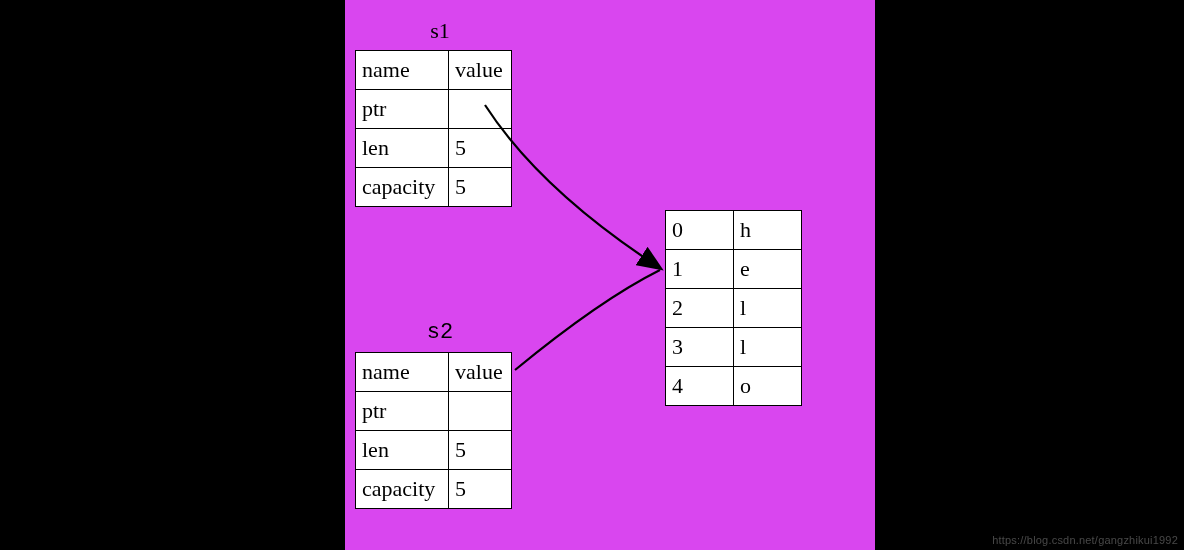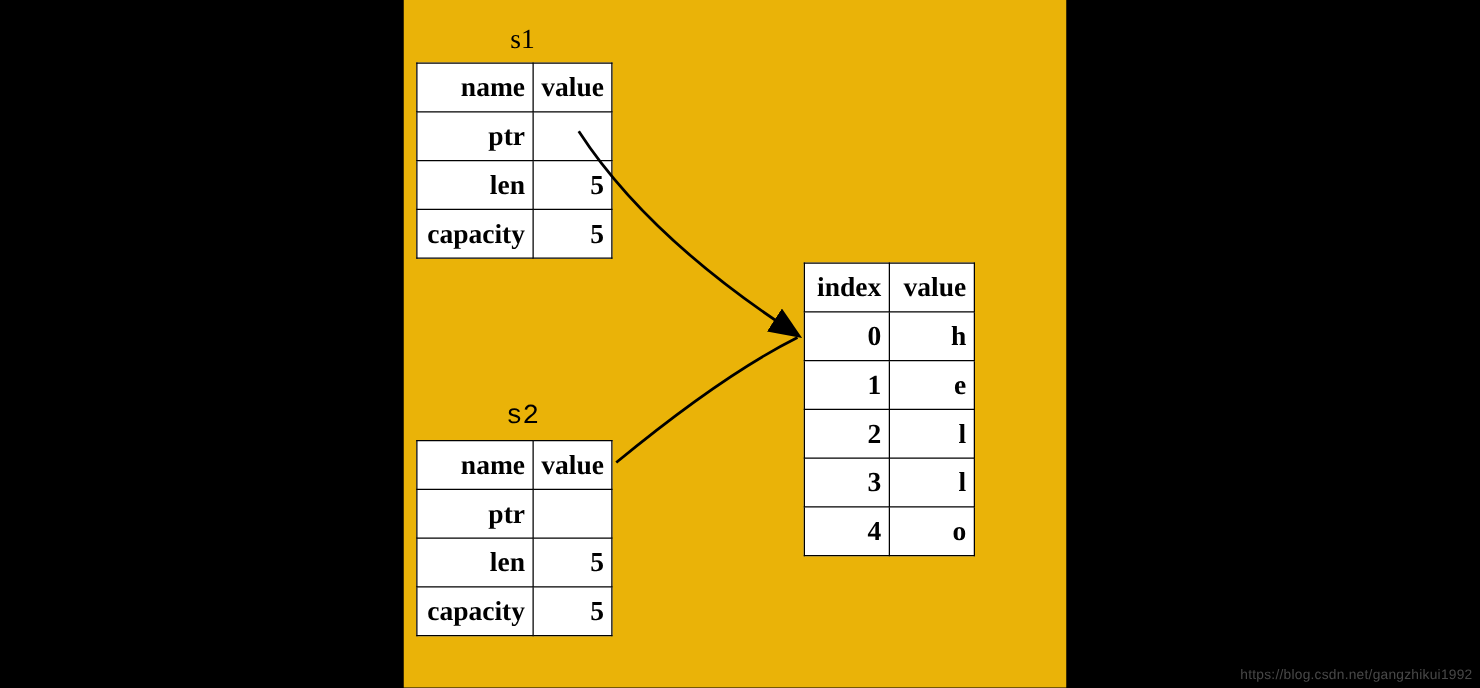--- a/index.html
+++ b/index.html
@@ -8,39 +8,38 @@
     width: 1184px;
     height: 550px;
     background: #000;
     font-family: "Times New Roman", Times, serif;
     font-size: 22px;
     color: #000;
     overflow: hidden;
   }
   .canvas {
     position: absolute;
-    left: 323px;
+    left: 345px;
     top: 0;
     width: 530px;
     height: 550px;
-    background: #eab308;
+    background: #d946ef;
   }
   .tbl {
     position: absolute;
     border-collapse: collapse;
     background: #fff;
   }
   .tbl td {
     border: 1.5px solid #000;
-    text-align: right;
+    text-align: left;
     padding: 4px 6px;
     line-height: 1.2;
     height: 30px;
     box-sizing: content-box;
-    font-weight: bold;
   }
   .tbl .col-name { width: 80px; }
   .tbl .col-value { width: 50px; }
   .tbl-heap .col-idx { width: 55px; }
   .tbl-heap .col-val { width: 55px; }
   .title {
     position: absolute;
     font-size: 22px;
     text-align: center;
   }
@@ -107,24 +106,20 @@
     </tr>
     <tr>
       <td class="col-name">capacity</td>
       <td class="col-value">5</td>
     </tr>
   </tbody>
     </table>
 
   <table class="tbl tbl-heap" style="left:320px; top:210px;">
     <tbody>
-        <tr>
-      <td class="col-idx">index</td>
-      <td class="col-val">value</td>
-    </tr>
     <tr>
       <td class="col-idx">0</td>
       <td class="col-val">h</td>
     </tr>
     <tr>
       <td class="col-idx">1</td>
       <td class="col-val">e</td>
     </tr>
     <tr>
       <td class="col-idx">2</td>

